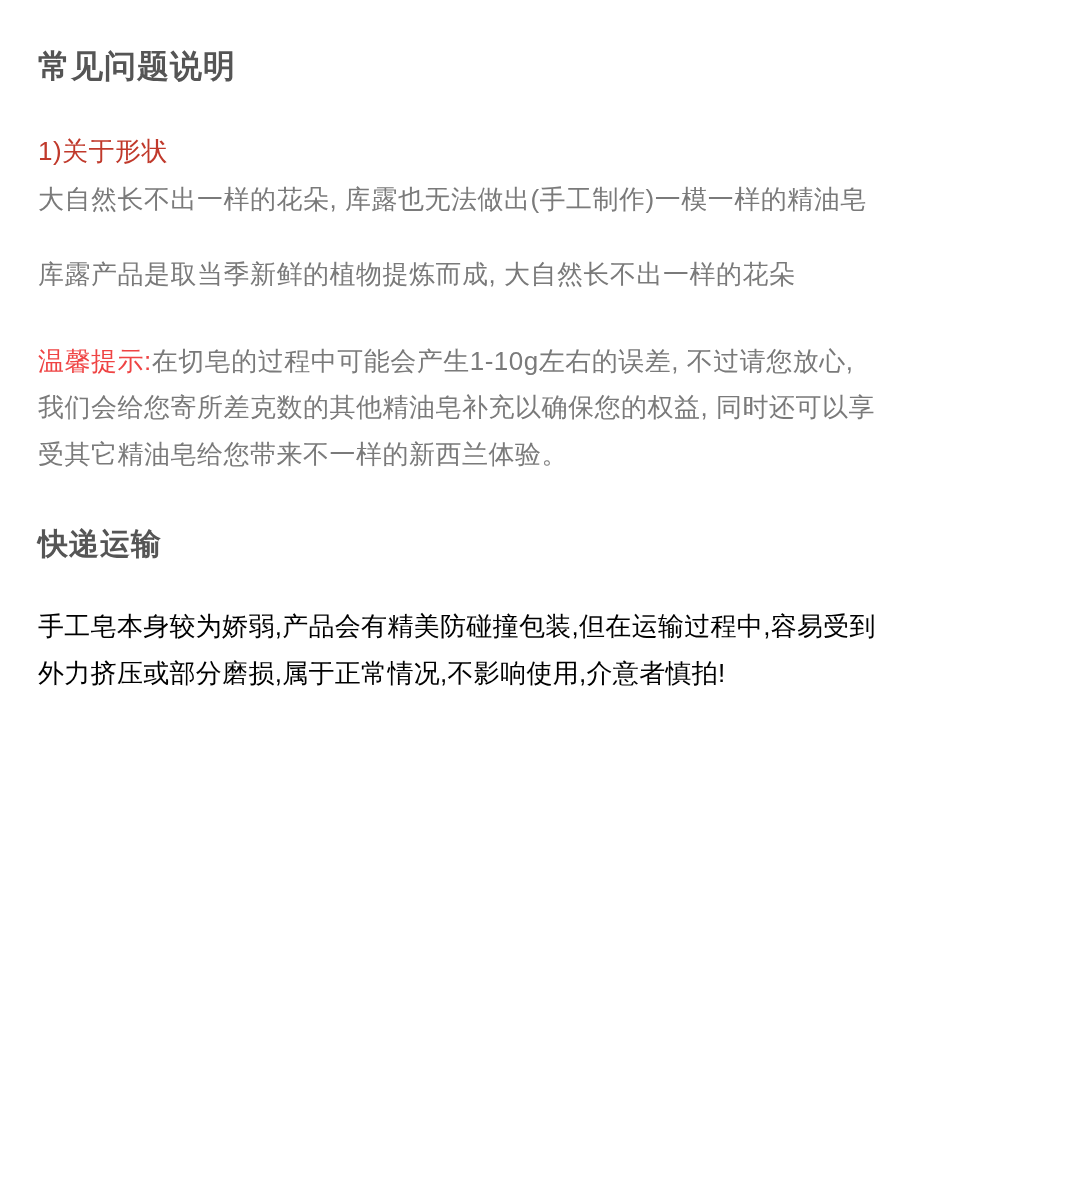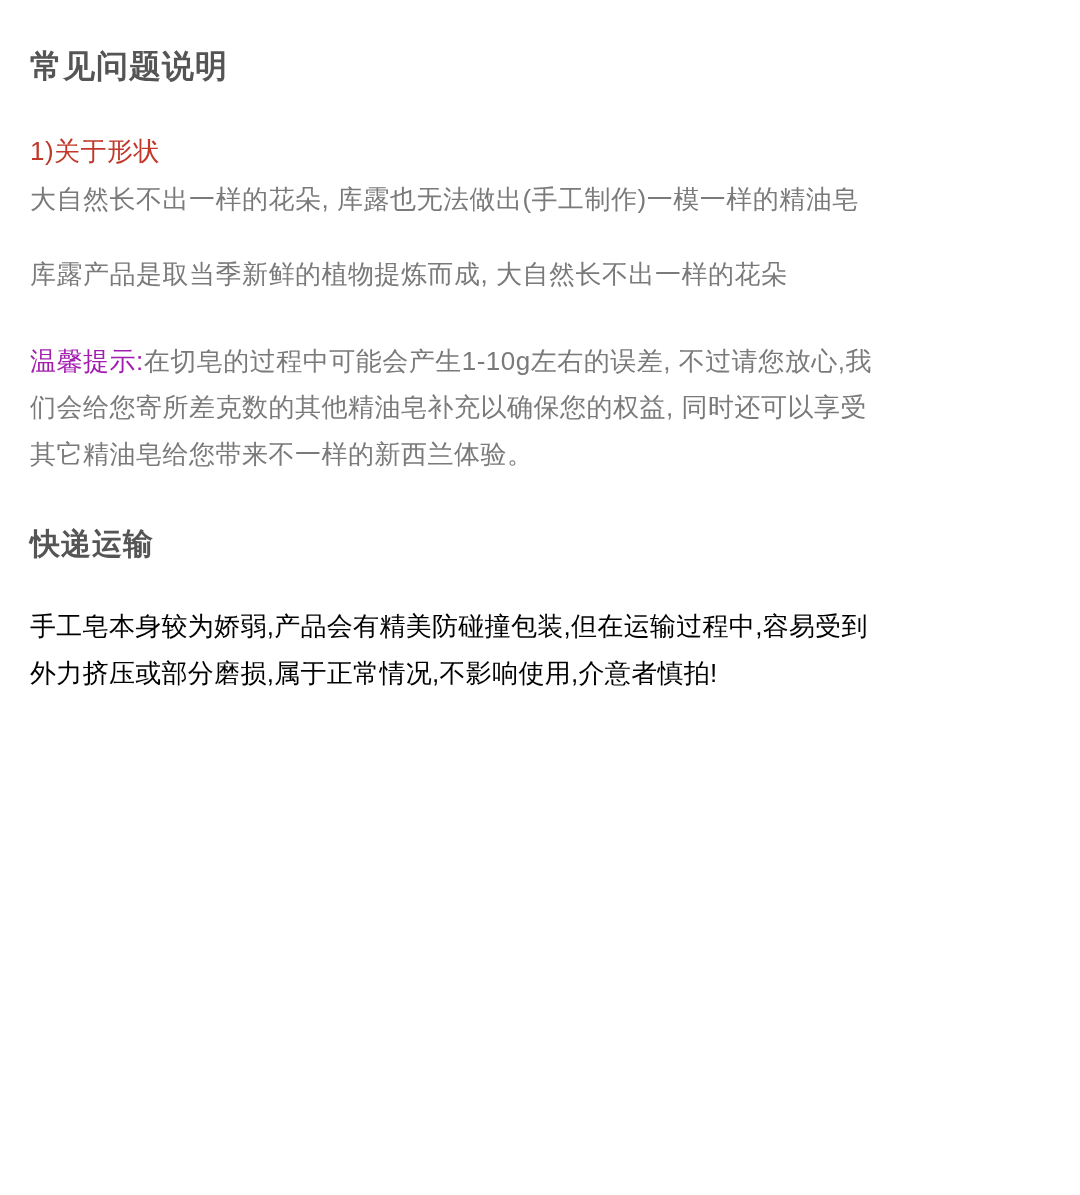--- a/index.html
+++ b/index.html
@@ -11,21 +11,21 @@
     width: 1080px;
     min-height: 1195px;
     font-family: "Liberation Sans", "DejaVu Sans", sans-serif;
     color: #6b6b6b;
     -webkit-font-smoothing: antialiased;
   }
   .page {
     width: 932px;
     min-height: 1195px;
     box-sizing: border-box;
-    padding: 46px 56px 30px 30px;
+    padding: 46px 56px 30px 38px;
   }
   .section-title {
     font-size: 32px;
     font-weight: 700;
     color: #555555;
     letter-spacing: 1px;
     margin: 0 0 44px 0;
     line-height: 1.3;
   }
   .qa-block {
@@ -50,21 +50,21 @@
   }
   .tip-block {
     margin-top: 34px;
     margin-bottom: 46px;
     font-size: 26px;
     line-height: 1.8;
     color: #7a7a7a;
     letter-spacing: 0.5px;
   }
   .tip-label {
-    color: #a21caf;
+    color: #ef4444;
   }
   .shipping-title {
     font-size: 30px;
     font-weight: 700;
     color: #555555;
     letter-spacing: 1px;
     margin: 0 0 40px 0;
     line-height: 1.3;
   }
   .shipping-body {

